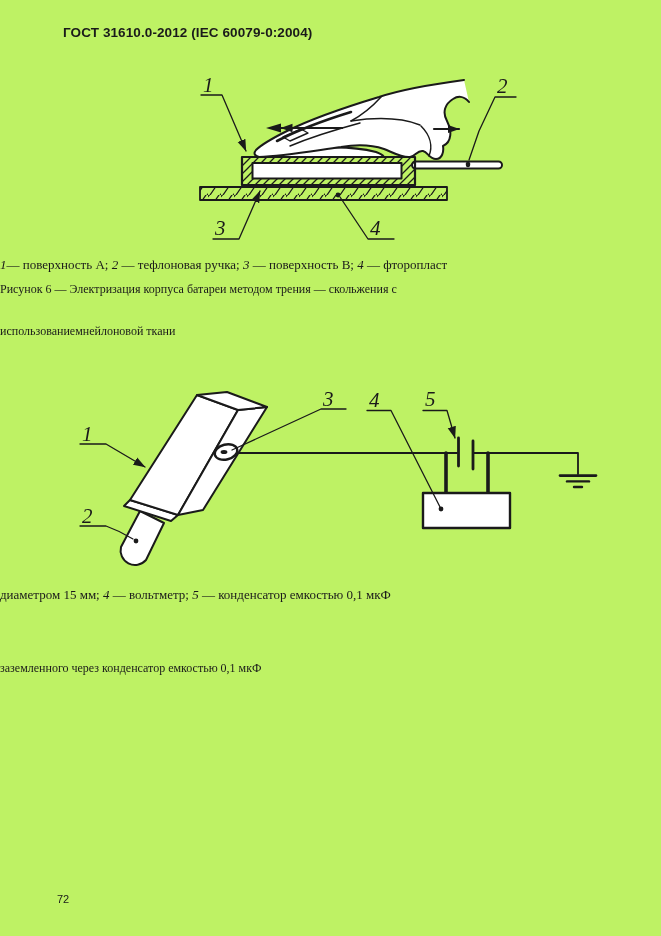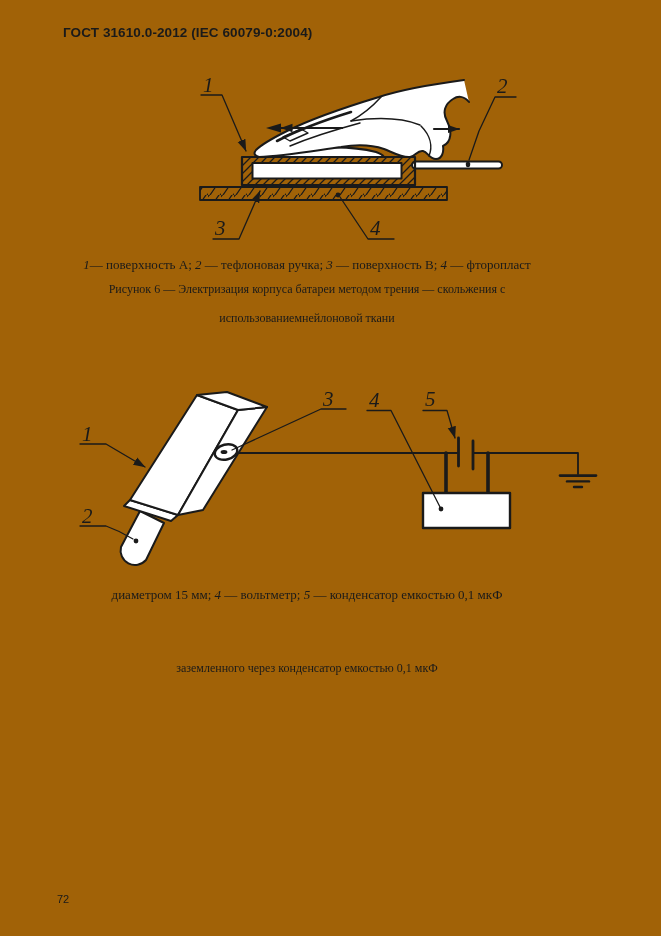--- a/index.html
+++ b/index.html
@@ -1,27 +1,27 @@
 <!DOCTYPE html>
 <html><head>
 <meta charset="utf-8">
 <style>
   html,body{margin:0;padding:0;background:#888;}
   .page{
-    position:relative; width:661px; height:936px; background:#a16207;
+    position:relative; width:661px; height:936px; background:#bef264;
     font-family:"Liberation Serif","DejaVu Serif",serif; color:#1a1a1a;
     overflow:hidden; margin:0 auto;
   }
   .hdr{
     position:absolute; left:63px; top:25px;
     font-family:"Liberation Sans","DejaVu Sans",sans-serif;
     font-weight:bold; font-size:13.5px; letter-spacing:0.1px;
   }
   svg.art{position:absolute; left:0; top:0; width:661px; height:936px;}
-  .cline{position:absolute; left:0; width:614px; text-align:center; white-space:pre;}
+  .cline{position:absolute; left:0; width:614px; text-align:left; white-space:pre;}
   .legend{font-size:13px;}
   .caption{font-size:12px;}
   .it{font-style:italic;}
   .pagenum{
     position:absolute; left:57px; top:893px;
     font-family:"Liberation Sans","DejaVu Sans",sans-serif; font-size:11px;
   }
 </style>
 </head>
 <body>
@@ -136,19 +136,19 @@
         <text x="82" y="523">2</text>
         <text x="323" y="406">3</text>
         <text x="369" y="407">4</text>
         <text x="425" y="406">5</text>
       </g>
     </g>
   </svg>
 
   <div class="cline legend" style="top:257px"><span class="it">1</span><span>— поверхность А; </span><span class="it">2</span><span> — тефлоновая ручка; </span><span class="it">3</span><span> — поверхность В; </span><span class="it">4</span><span> — фторопласт</span></div>
   <div class="cline caption" style="top:282px">Рисунок 6 — Электризация корпуса батареи методом трения — скольжения с</div>
-  <div class="cline caption" style="top:311px">использованиемнейлоновой ткани</div>
+  <div class="cline caption" style="top:324px">использованиемнейлоновой ткани</div>
 
   <div class="cline legend" style="top:587px"><span>диаметром 15 мм; </span><span class="it">4</span><span> — вольтметр; </span><span class="it">5</span><span> — конденсатор емкостью 0,1 мкФ</span></div>
   <div class="cline caption" style="top:661px">заземленного через конденсатор емкостью 0,1 мкФ</div>
 
   <div class="pagenum">72</div>
 </div>
 
 </body></html>

